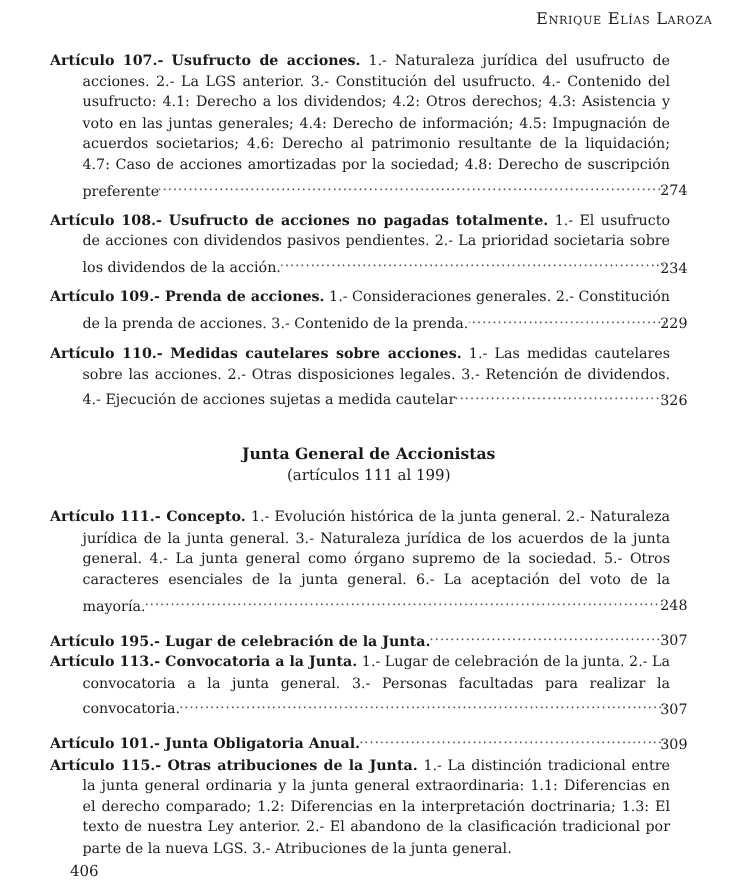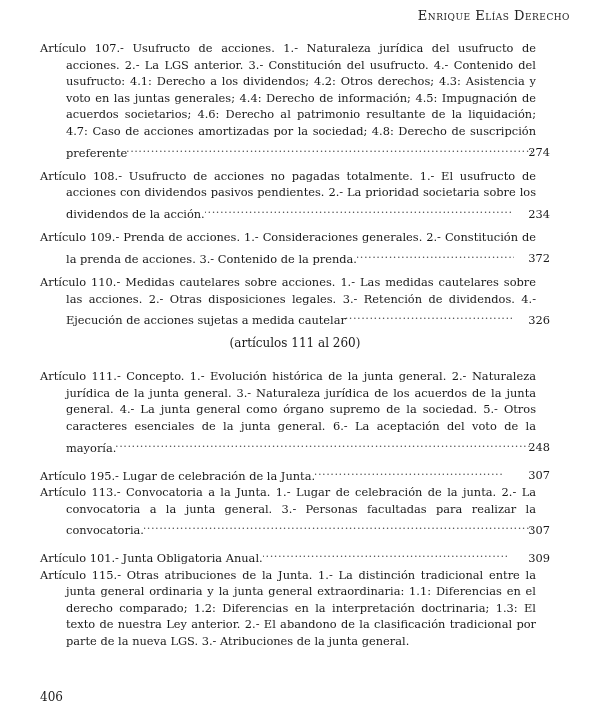--- a/index.html
+++ b/index.html
@@ -10,58 +10,59 @@
   .header {
     position: absolute; top: 8px; right: 30px;
     font-size: 13px; font-variant: small-caps; letter-spacing: 0.5px; color: #222;
   }
   .toc { position: absolute; left: 40px; width: 510px; top: 40px; }
   .entry { position: relative; margin-bottom: 7px; font-size: 11.4px; line-height: 16.6px; }
   .entry.tight { margin-bottom: 0; }
   .entry .body {
     width: 470px; padding-left: 26px; text-indent: -26px; text-align: justify;
   }
-  .entry .title { font-weight: normal; }
+  .entry .title { font-weight: bold; }
   .entry .leader {
     display: inline-block; vertical-align: baseline; overflow: hidden; white-space: nowrap;
     color: #555; letter-spacing: 0.5px;
   }
   .entry .page { position: absolute; right: 0; bottom: 0; width: 40px; text-align: right; }
   .chapter { text-align: center; font-weight: bold; font-size: 12.5px; line-height: 18px; margin-top: 28px; width: 510px; }
   .section { text-align: center; font-weight: bold; font-size: 12.5px; line-height: 18px; margin-top: 26px; width: 510px; }
   .section-sub { text-align: center; font-size: 12px; line-height: 17px; margin-bottom: 16px; width: 510px; }
-  .page-number { position: absolute; left: 40px; top: 690px; font-size: 12px; }
+  .page-number { position: absolute; left: 56px; top: 690px; font-size: 12px; }
 </style>
 </head>
 <body>
 
-<div class="header">Enrique Elías Derecho</div>
+<div class="header">Enrique Elías Laroza</div>
 
 <div class="toc">
   <div id="group-a">
       <div class="entry">
     <div class="body"><span class="title">Artículo 107.- Usufructo de acciones.</span><span class="text"> 1.- Naturaleza jurídica del usufructo de acciones. 2.- La LGS anterior. 3.- Constitución del usufructo. 4.- Contenido del usufructo: 4.1: Derecho a los dividendos; 4.2: Otros derechos; 4.3: Asistencia y voto en las juntas generales; 4.4: Derecho de información; 4.5: Impugnación de acuerdos societarios; 4.6: Derecho al patrimonio resultante de la liquidación; 4.7: Caso de acciones amortizadas por la sociedad; 4.8: Derecho de suscripción preferente</span><span class="leader" style="width: 404.719px;">........................................................................................................................................................................................................</span></div>
     <span class="page">274</span>
   </div>
       <div class="entry">
     <div class="body"><span class="title">Artículo 108.- Usufructo de acciones no pagadas totalmente.</span><span class="text"> 1.- El usufructo de acciones con dividendos pasivos pendientes. 2.- La prioridad societaria sobre los dividendos de la acción.</span><span class="leader" style="width: 307.312px;">........................................................................................................................................................................................................</span></div>
     <span class="page">234</span>
   </div>
       <div class="entry">
     <div class="body"><span class="title">Artículo 109.- Prenda de acciones.</span><span class="text"> 1.- Consideraciones generales. 2.- Constitución de la prenda de acciones. 3.- Contenido de la prenda.</span><span class="leader" style="width: 157.359px;">........................................................................................................................................................................................................</span></div>
-    <span class="page">372</span>
+    <span class="page">229</span>
   </div>
       <div class="entry">
     <div class="body"><span class="title">Artículo 110.- Medidas cautelares sobre acciones.</span><span class="text"> 1.- Las medidas cautelares sobre las acciones. 2.- Otras disposiciones legales. 3.- Retención de dividendos. 4.- Ejecución de acciones sujetas a medida cautelar</span><span class="leader" style="width: 167.688px;">........................................................................................................................................................................................................</span></div>
     <span class="page">326</span>
   </div>
     </div>
 
 
-  <div class="section-sub">(artículos 111 al 260)</div>
+  <div class="section">Junta General de Accionistas</div>
+  <div class="section-sub">(artículos 111 al 199)</div>
 
   <div id="group-b">
       <div class="entry">
     <div class="body"><span class="title">Artículo 111.- Concepto.</span><span class="text"> 1.- Evolución histórica de la junta general. 2.- Naturaleza jurídica de la junta general. 3.- Naturaleza jurídica de los acuerdos de la junta general. 4.- La junta general como órgano supremo de la sociedad. 5.- Otros caracteres esenciales de la junta general. 6.- La aceptación del voto de la mayoría.</span><span class="leader" style="width: 415.609px;">........................................................................................................................................................................................................</span></div>
     <span class="page">248</span>
   </div>
       <div class="entry tight">
     <div class="body"><span class="title">Artículo 195.- Lugar de celebración de la Junta.</span><span class="text"></span><span class="leader" style="width: 187.625px;">........................................................................................................................................................................................................</span></div>
     <span class="page">307</span>
   </div>

